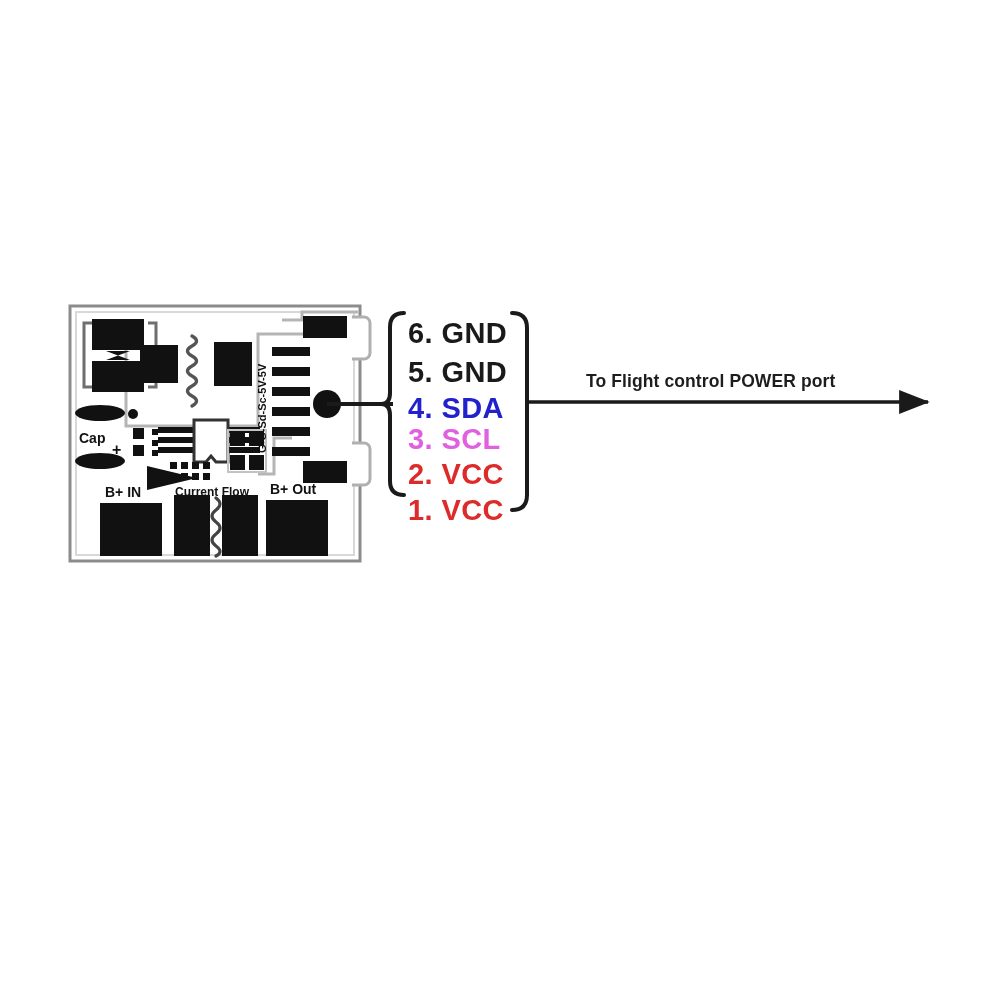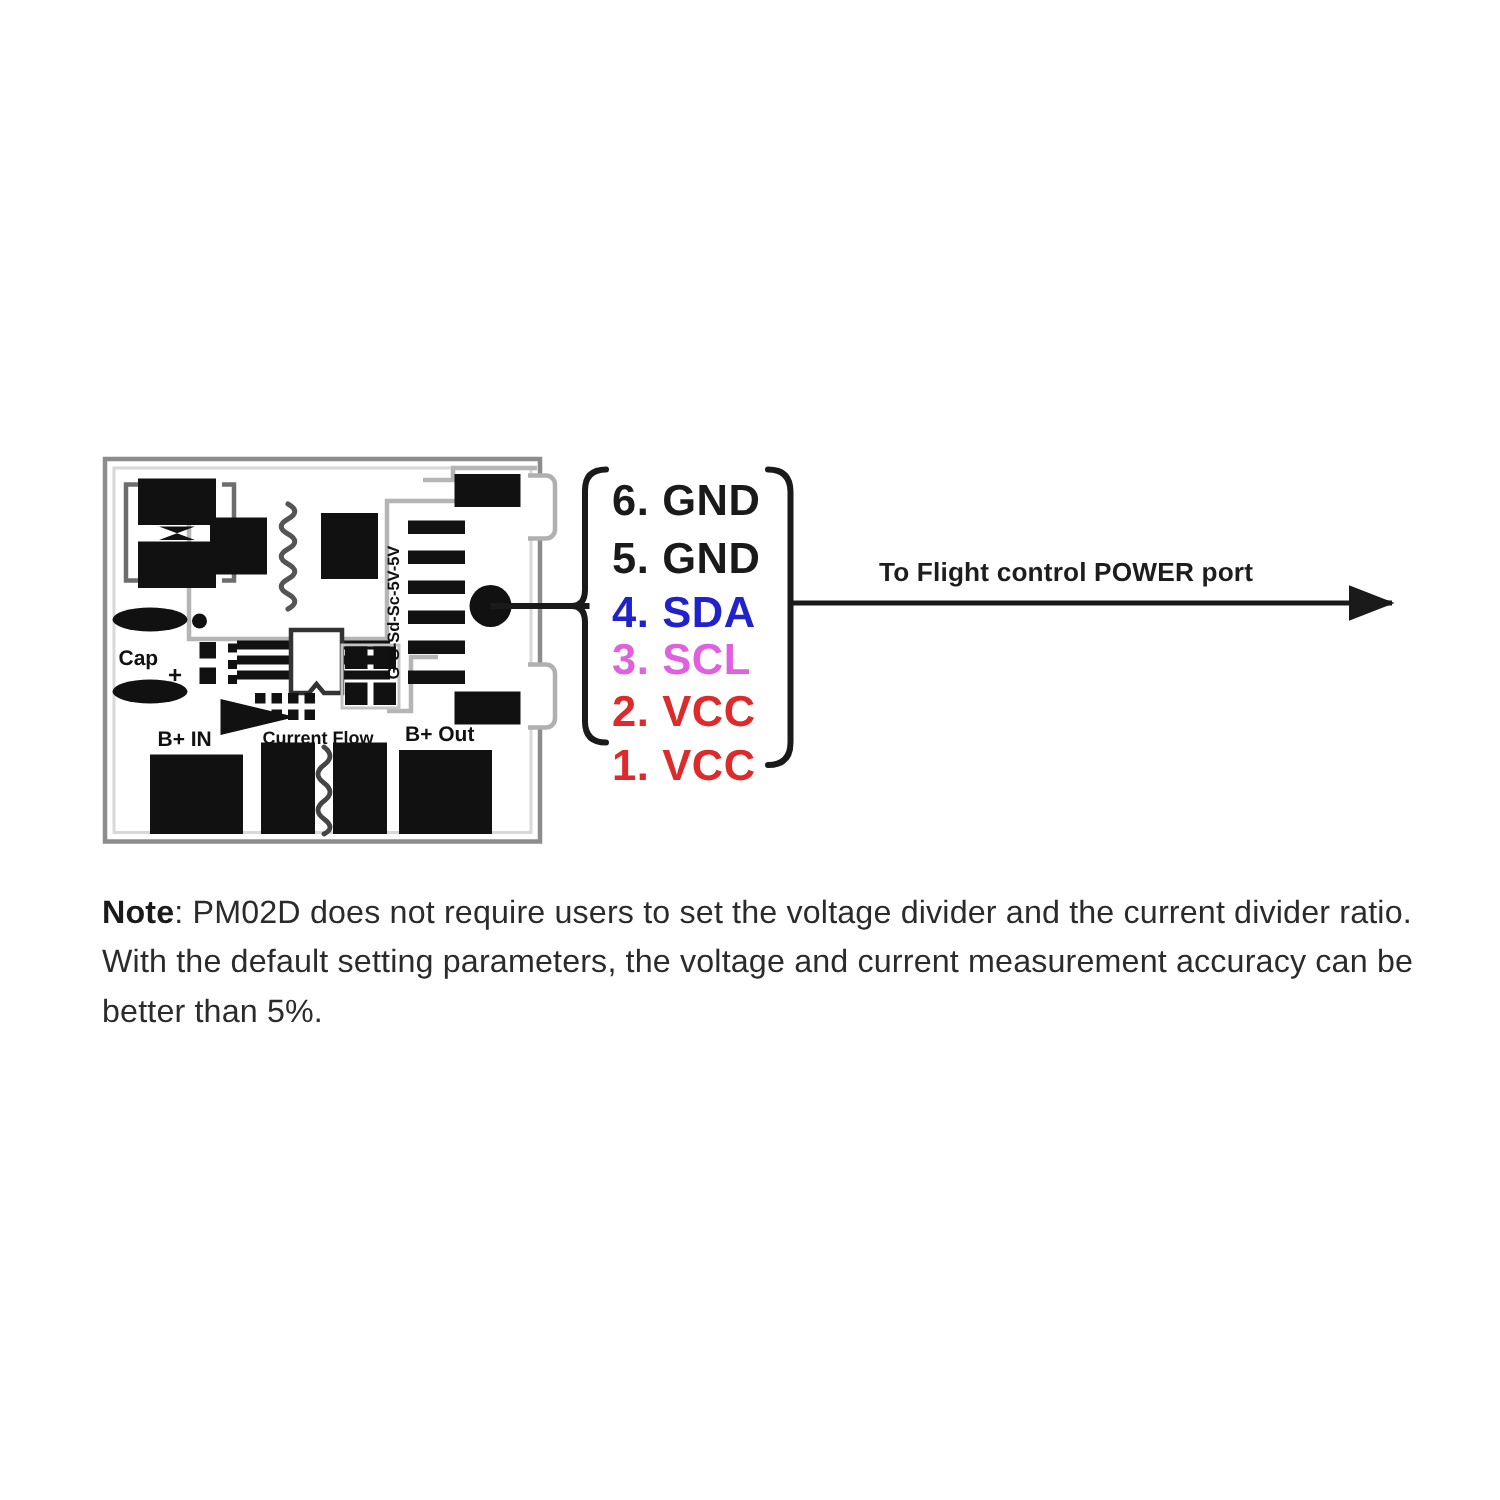--- a/index.html
+++ b/index.html
@@ -189,17 +189,14 @@
       <defs>
         <marker id="arrowhead" markerWidth="9" markerHeight="7" refX="8.5" refY="3.5" orient="auto" markerUnits="strokeWidth">
           <polygon points="0 0, 9 3.5, 0 7" fill="#1a1a1a"></polygon>
         </marker>
       </defs>
       <line x1="527" y1="402" x2="928" y2="402" stroke="#1a1a1a" stroke-width="3.4" marker-end="url(#arrowhead)"></line>
       <text class="arrow-caption" x="586" y="387">To Flight control POWER port</text>
     </g>
   </svg>
 
-  <div class="note-block">
-    <span class="note-label">Note</span><span>: </span><span>PM02D does not require users to set the voltage divider and the current divider ratio. With the default setting parameters, the voltage and current measurement accuracy can be better than 5%.</span>
-  </div>
 
 </div>
 
 </body></html>

